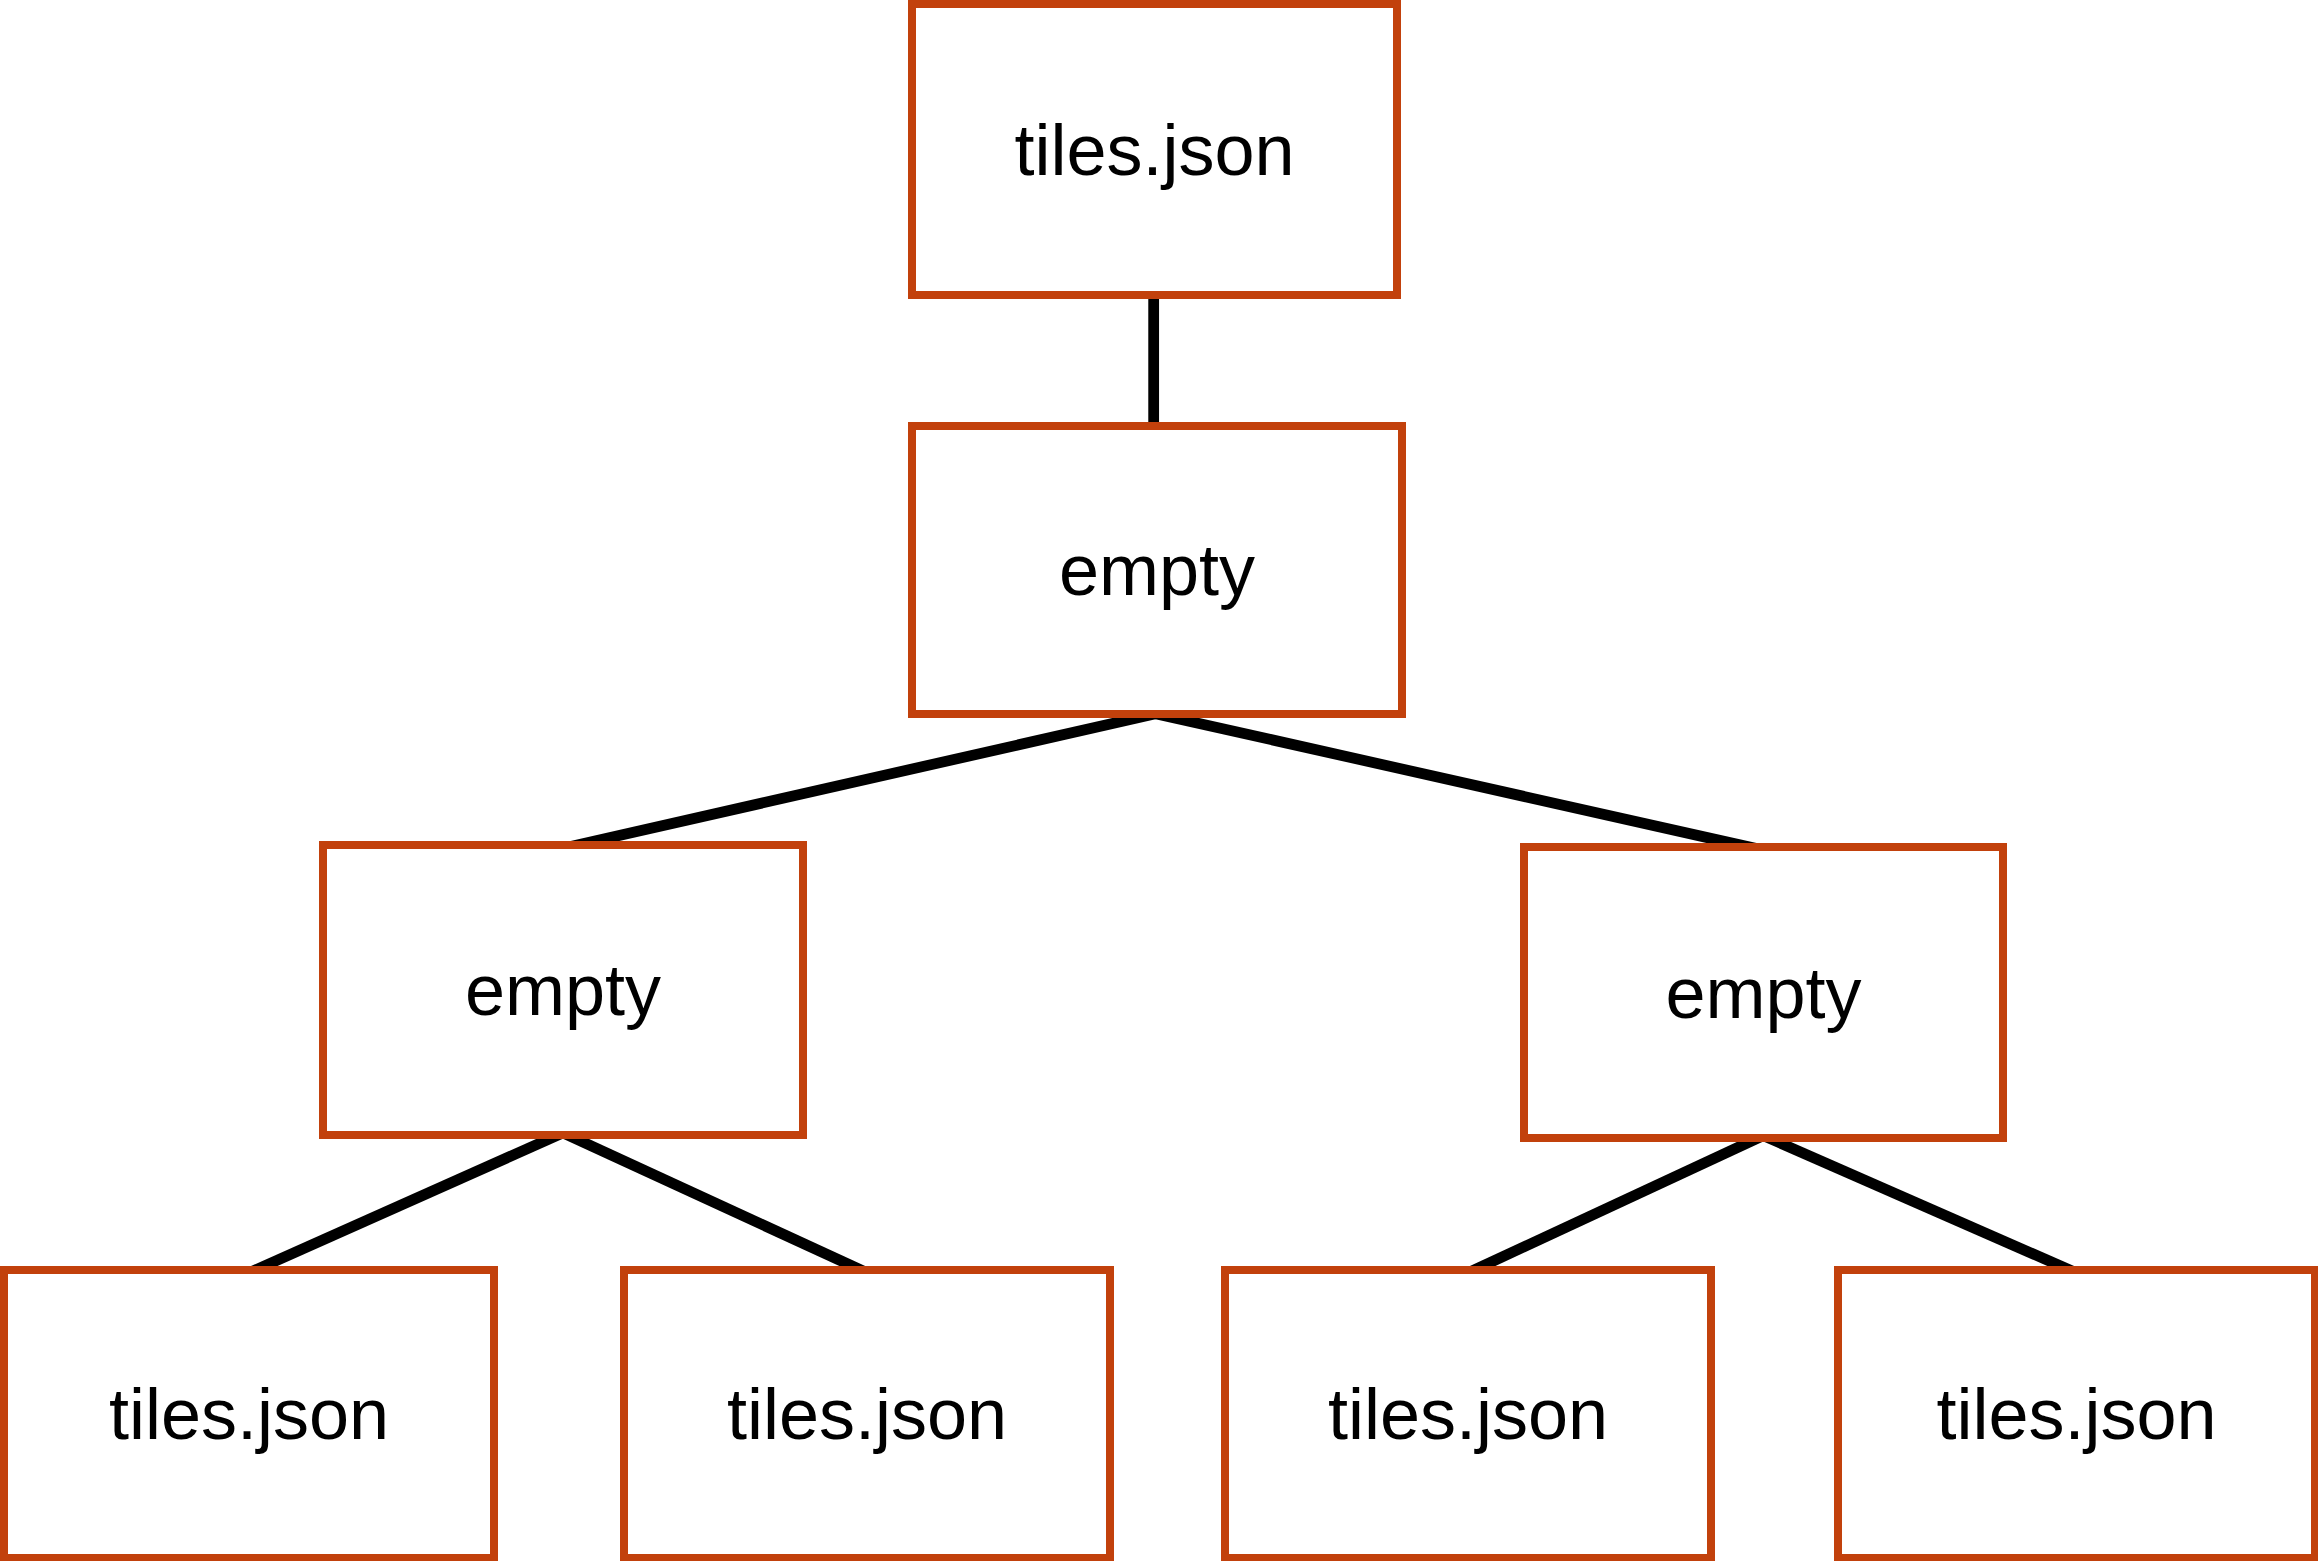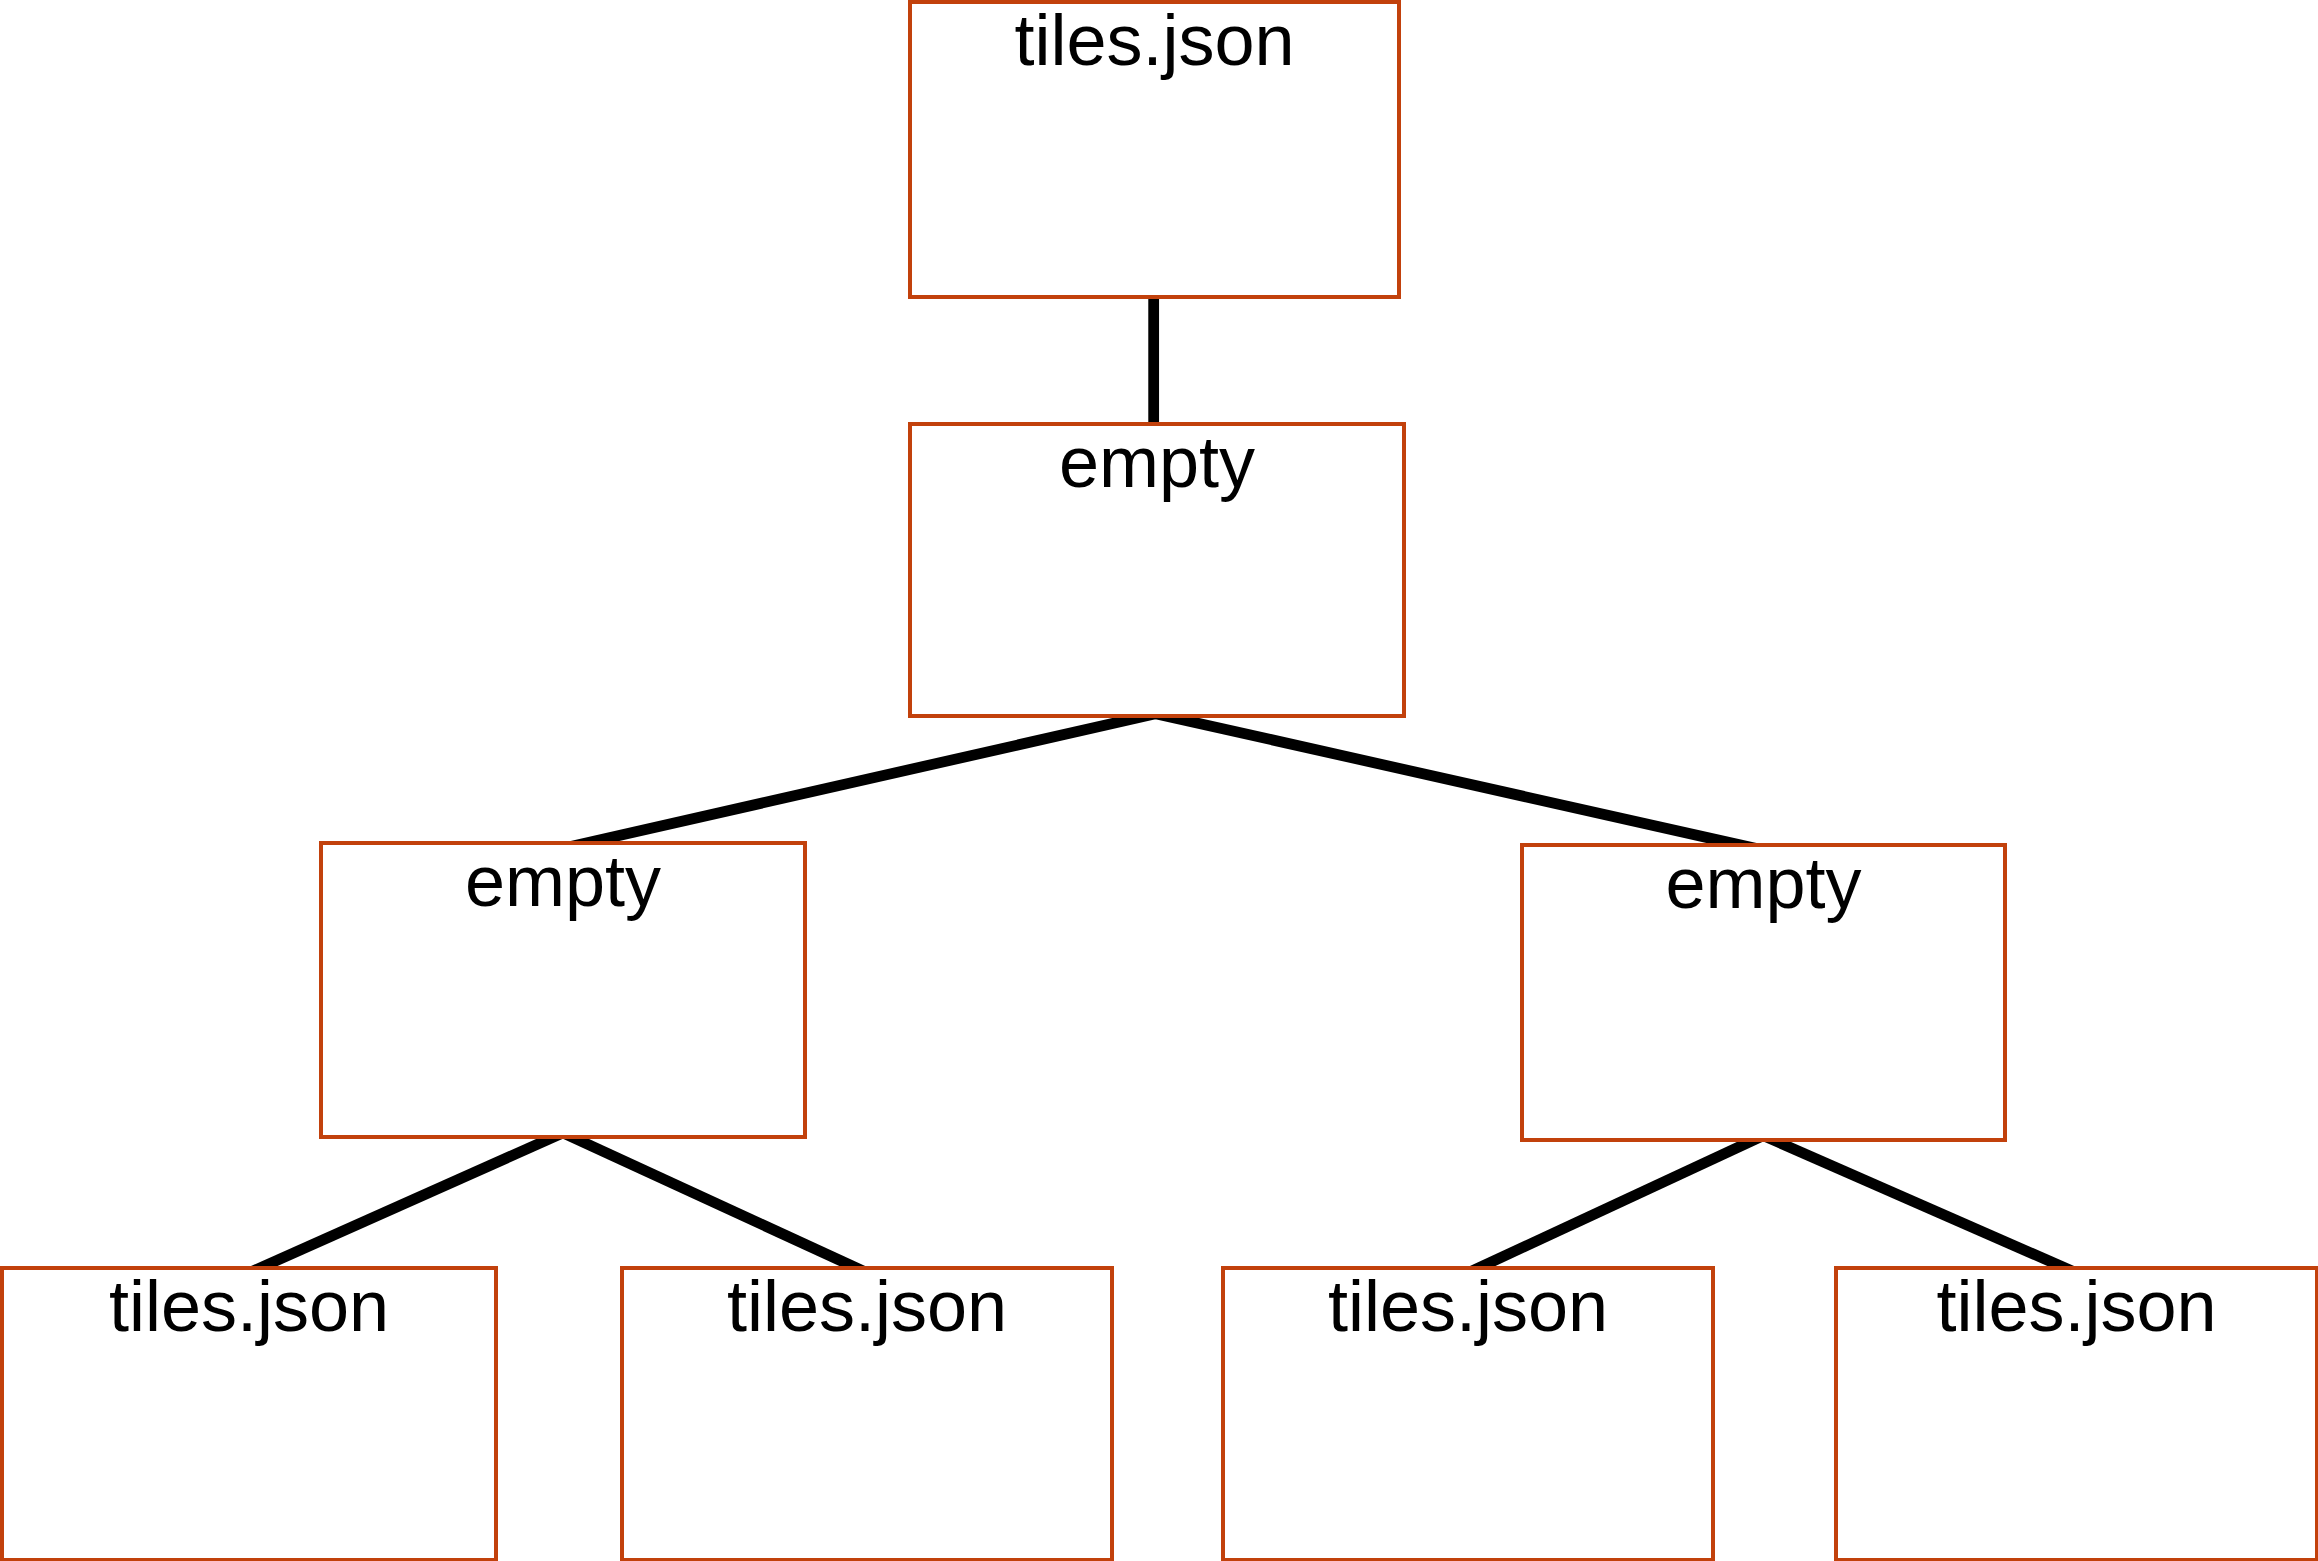--- a/index.html
+++ b/index.html
@@ -19,25 +19,25 @@
     position: absolute;
     left: 0;
     top: 0;
     width: 2319px;
     height: 1562px;
     z-index: 1;
   }
   .node {
     position: absolute;
     box-sizing: border-box;
-    border: 4px solid #c2410c;
+    border: 8px solid #c2410c;
     background: #ffffff;
     color: #000000;
     display: flex;
-    align-items: flex-start;
+    align-items: center;
     justify-content: center;
     font-size: 72px;
     line-height: 1;
     white-space: nowrap;
     z-index: 2;
   }
   
   #node-root   { left: 908px; top: 0px;    width: 493px; height: 299px; }
   #node-mid    { left: 908px; top: 422px;  width: 498px; height: 296px; }
   #node-left   { left: 319px;  top: 841px;  width: 488px; height: 298px; }

